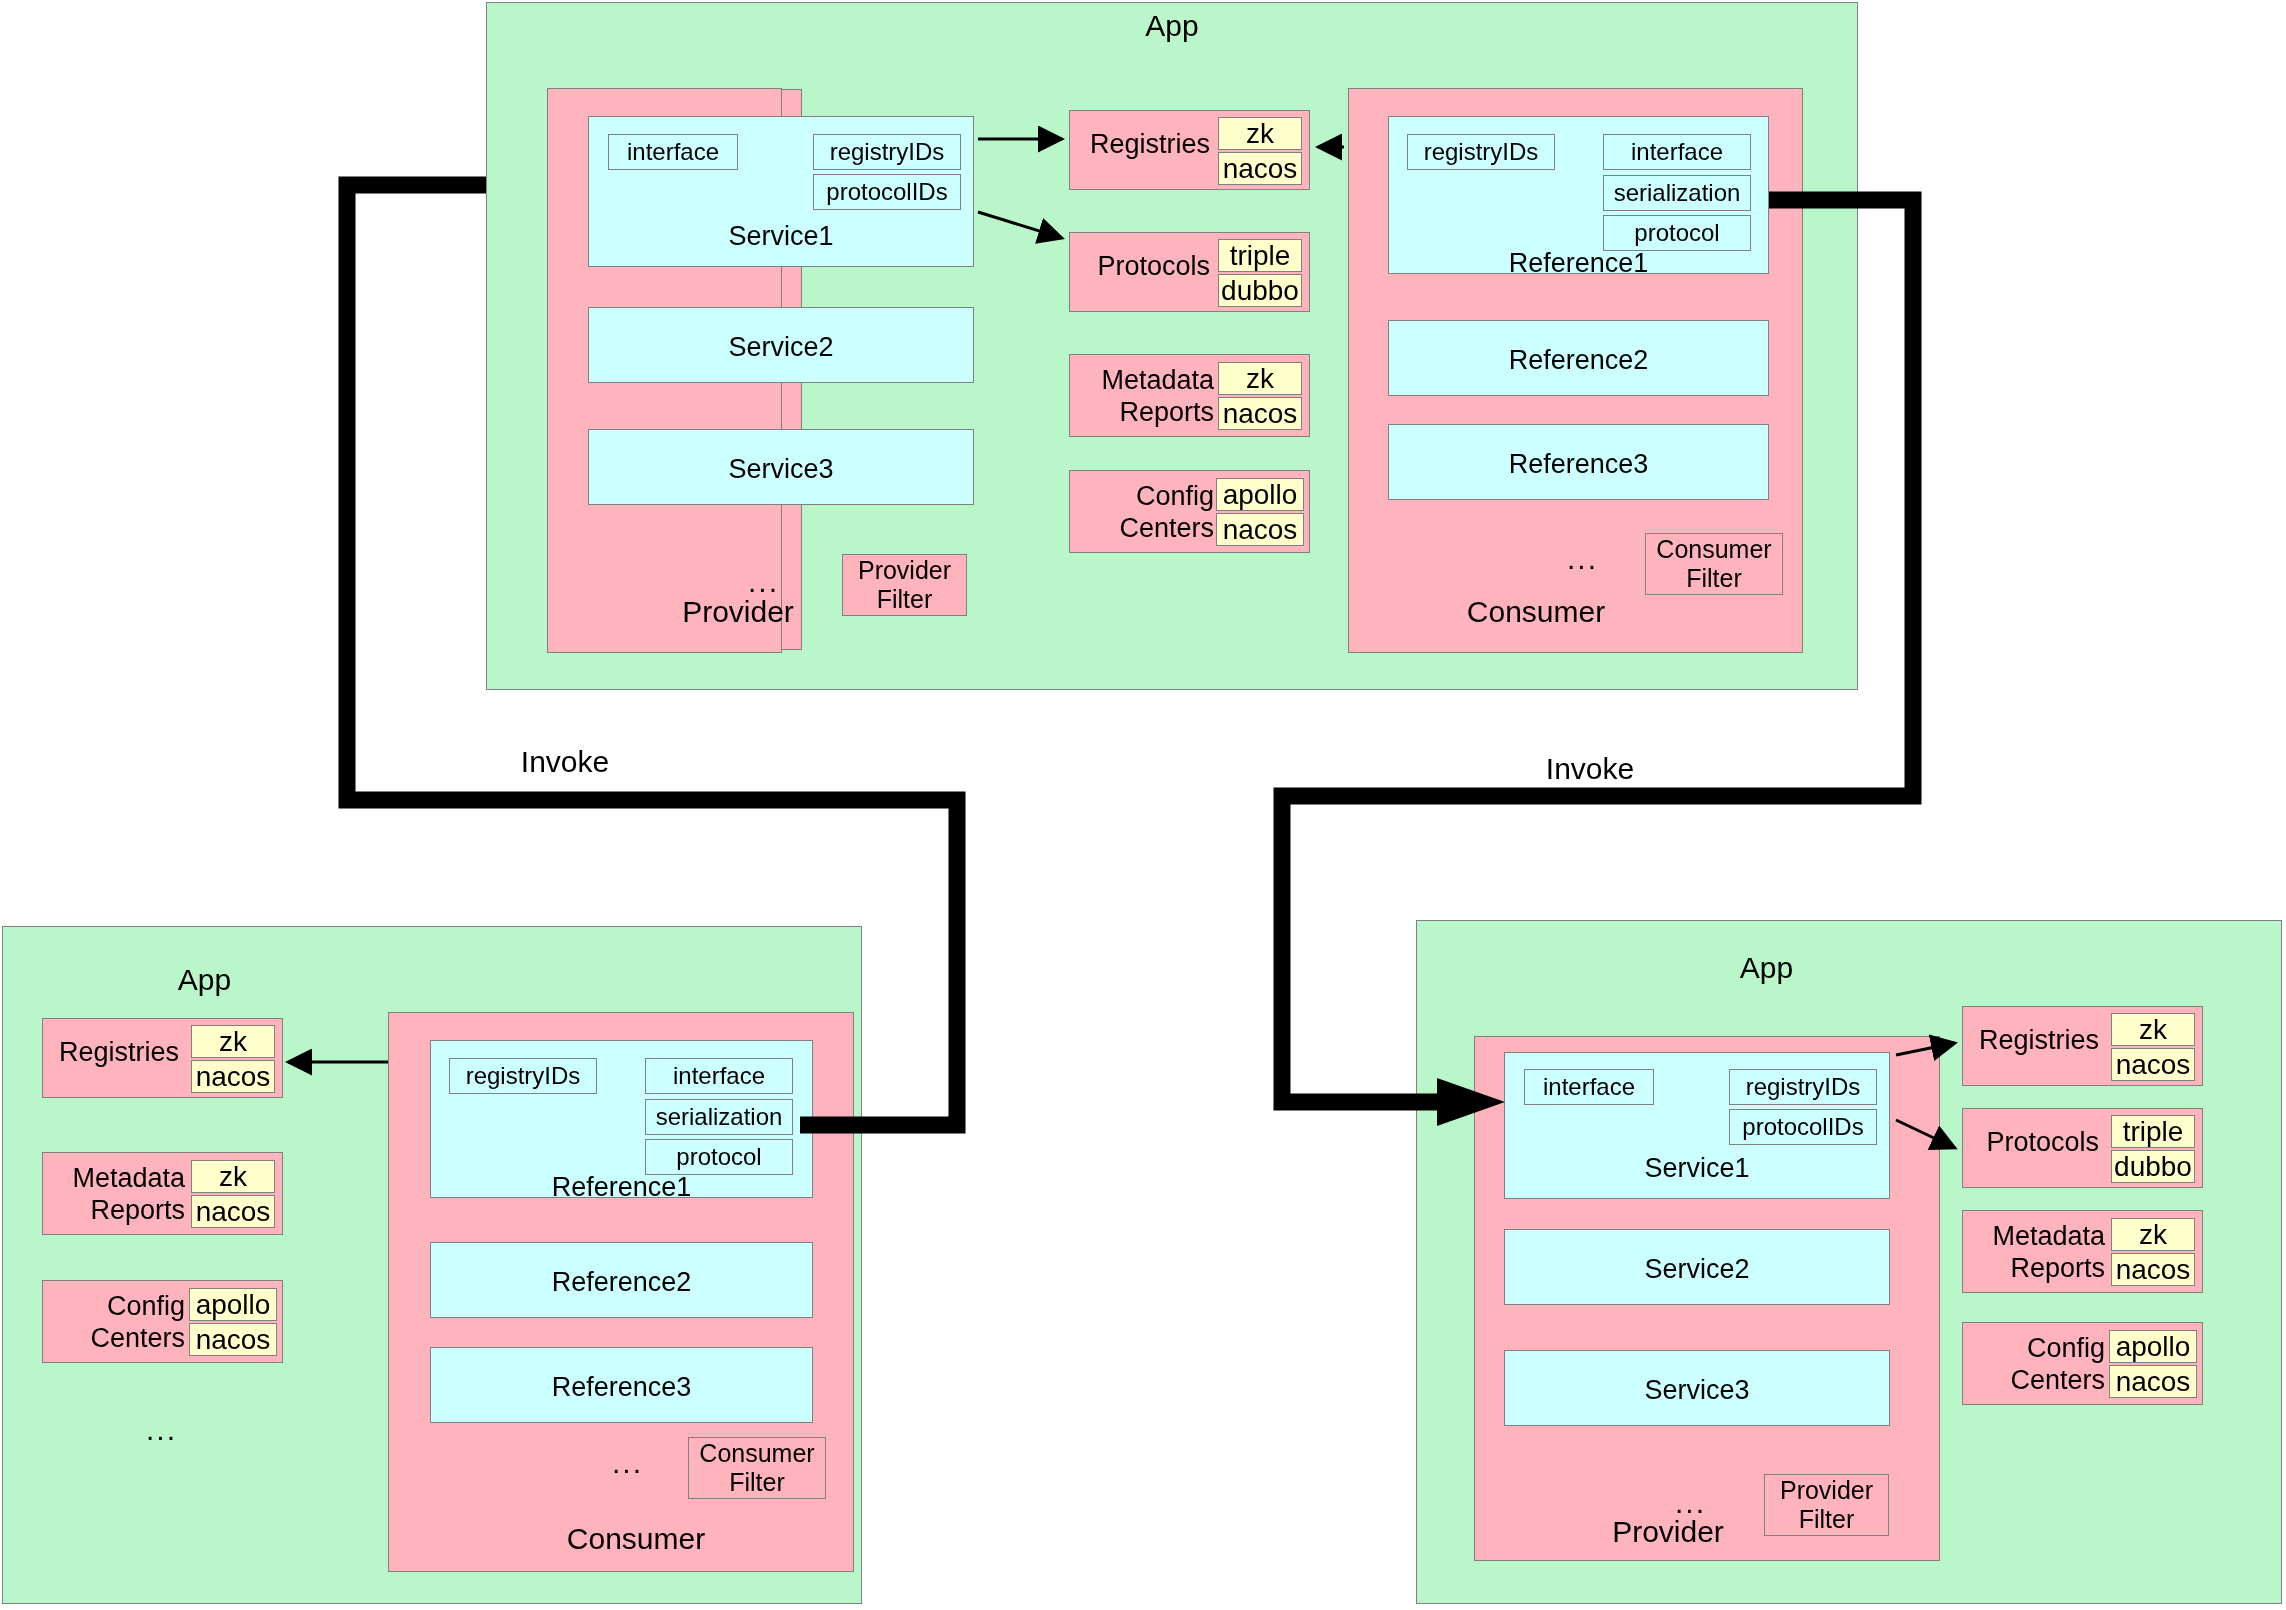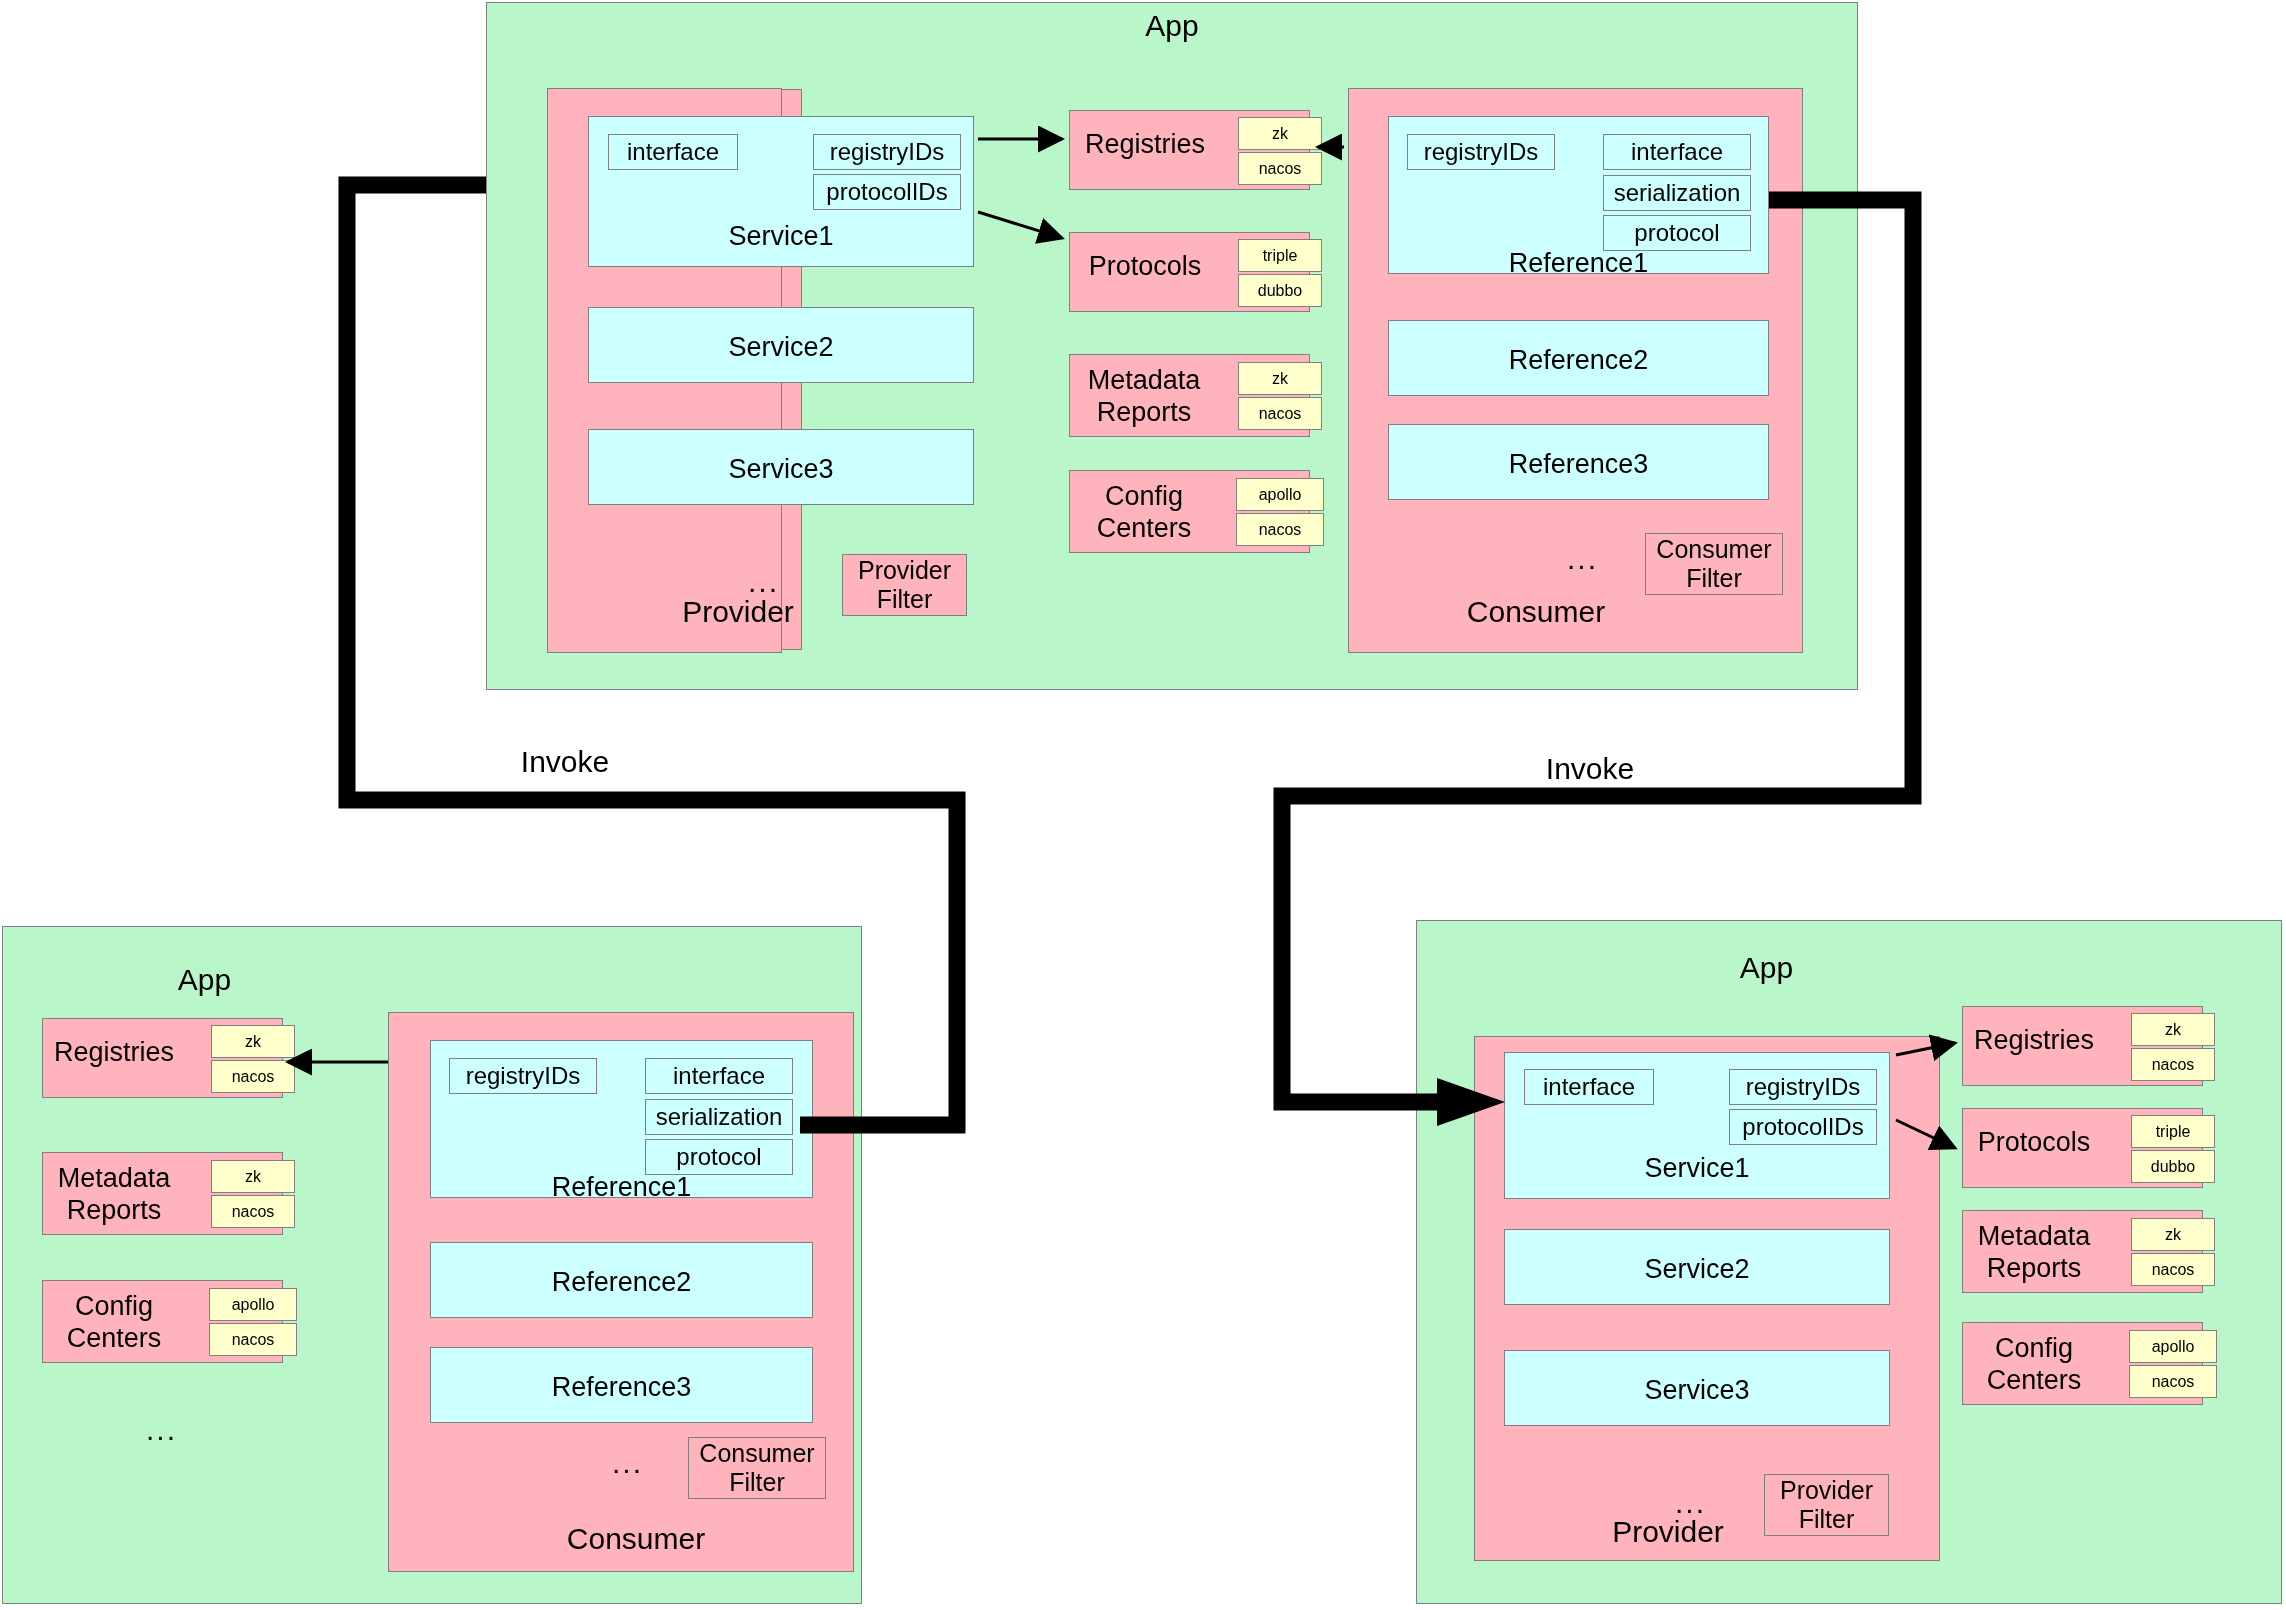--- a/index.html
+++ b/index.html
@@ -97,35 +97,34 @@
   .infra{
     position:absolute;
     background:#ffb3bd;
     border:1.5px solid #808080;
     box-sizing:border-box;
   }
   .infra-label{
     position:absolute;
     font-size:27px;
     line-height:30px;
-    text-align:center;
+    text-align:right;
     white-space:nowrap;
   }
   .chip{
     position:absolute;
     background:#ffffcc;
     border:1.5px solid #808080;
     box-sizing:border-box;
-    font-size:16px;
+    font-size:28px;
     line-height:100%;
     display:flex;
     align-items:center;
     justify-content:center;
     white-space:nowrap;
-    margin-left:20px;
   }
 
   
   .arrow-svg{position:absolute;overflow:visible;}
   .thick-svg{position:absolute;overflow:visible;}
   .invoke-label{
     position:absolute;
     font-size:30px;
     line-height:34px;
     white-space:nowrap;

